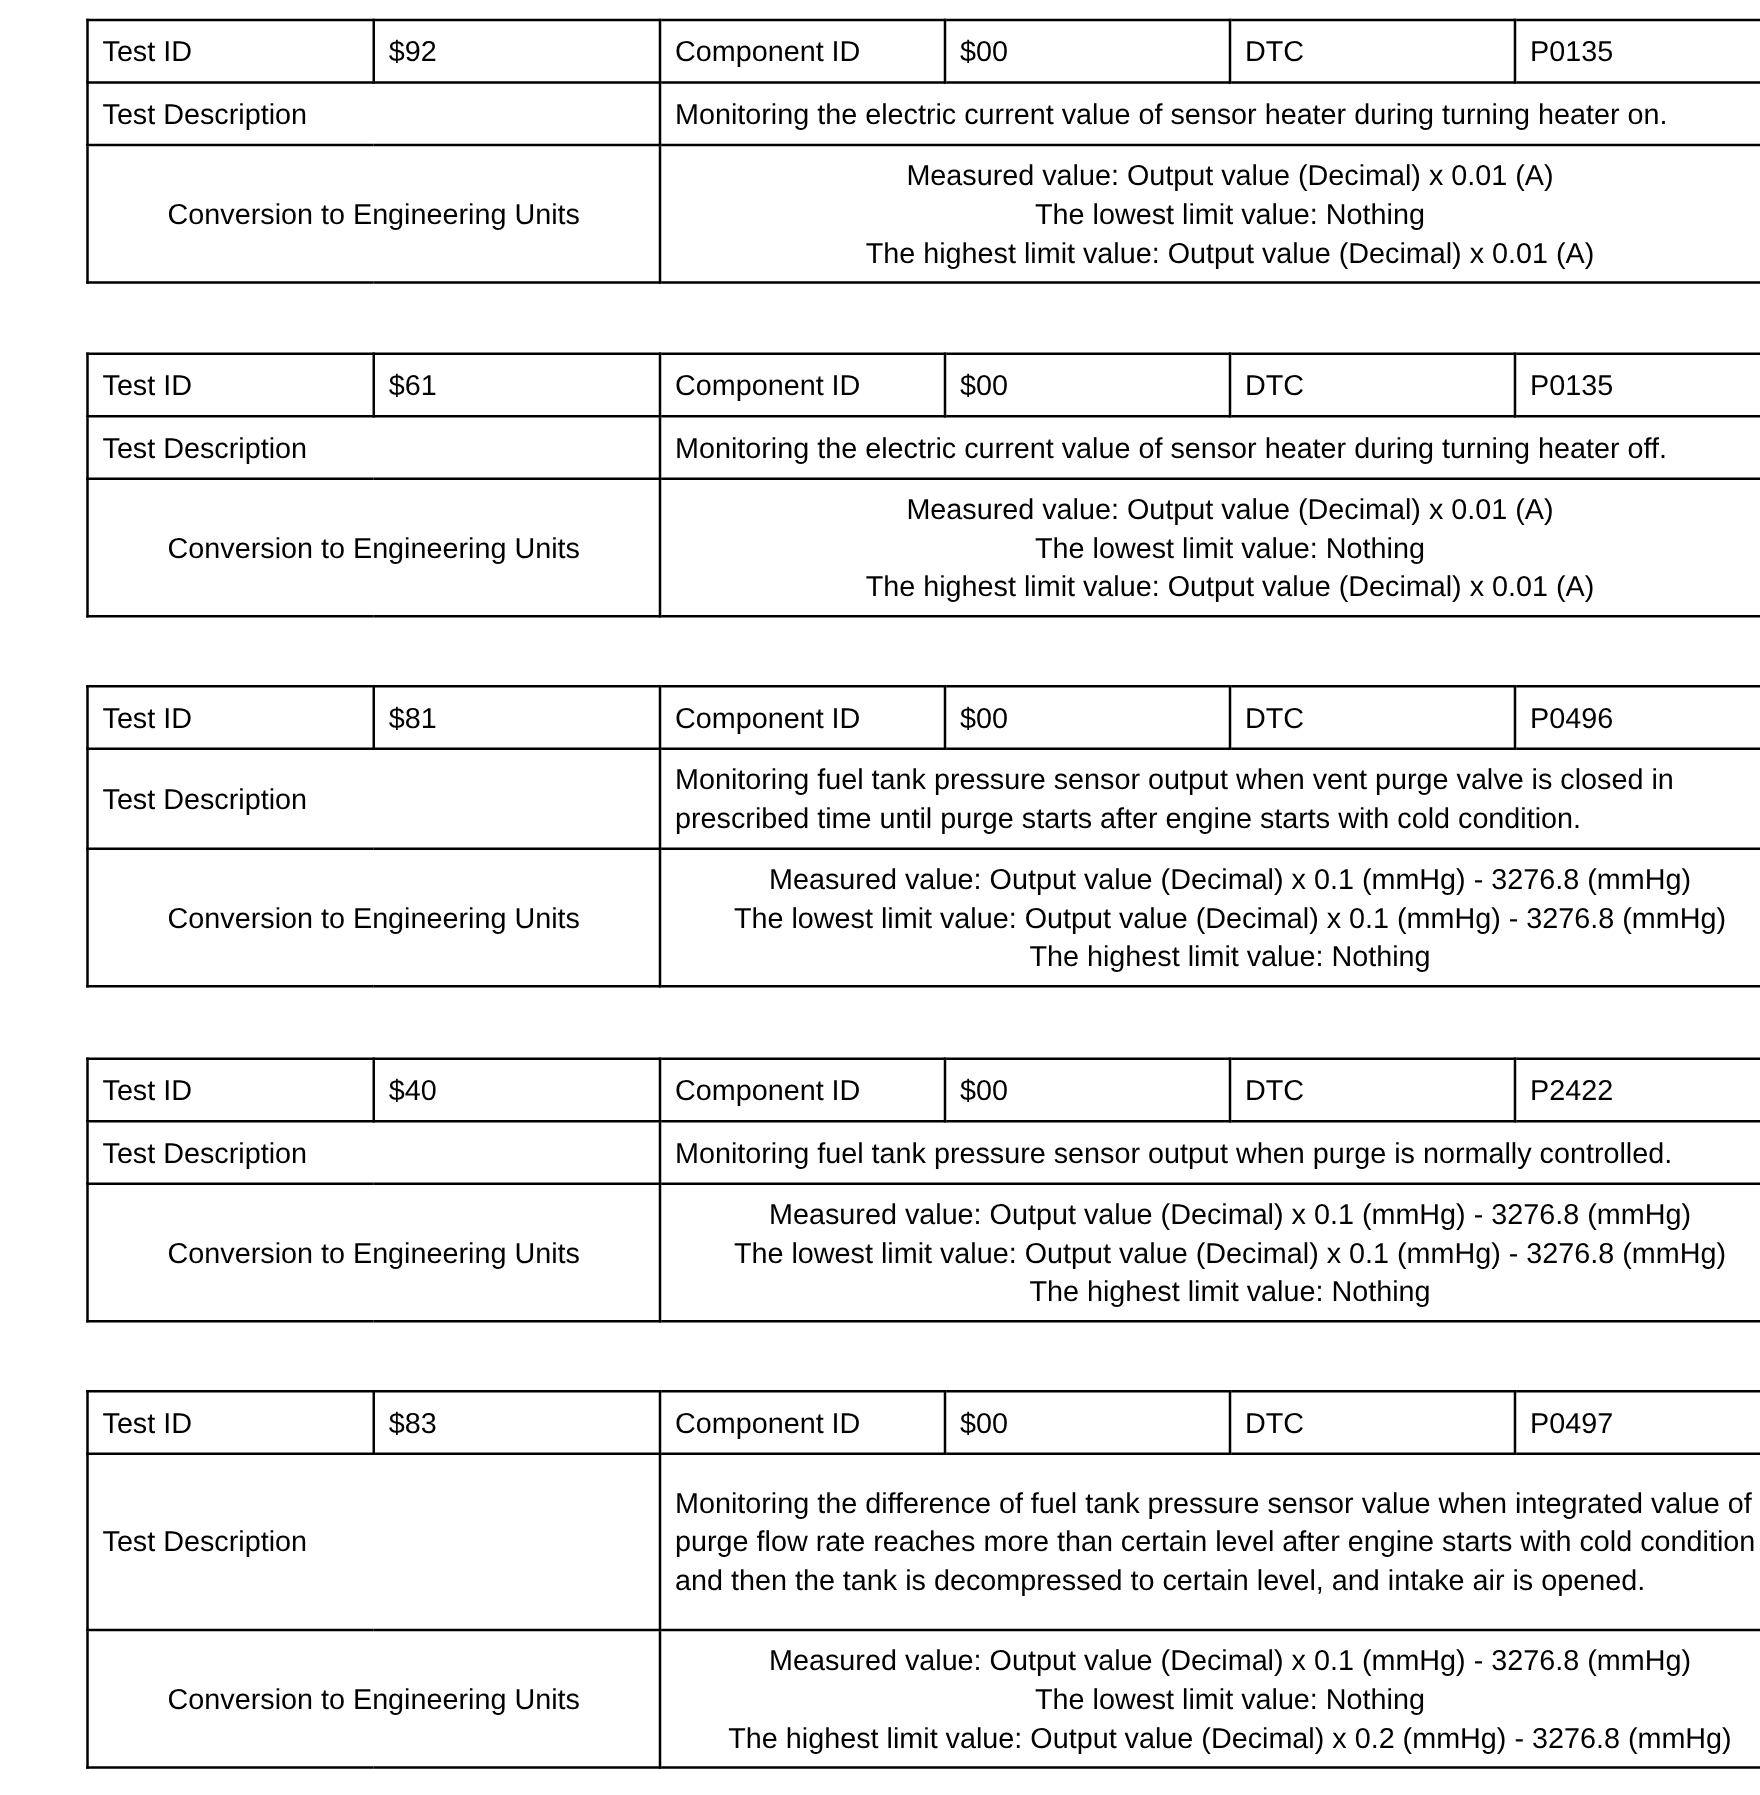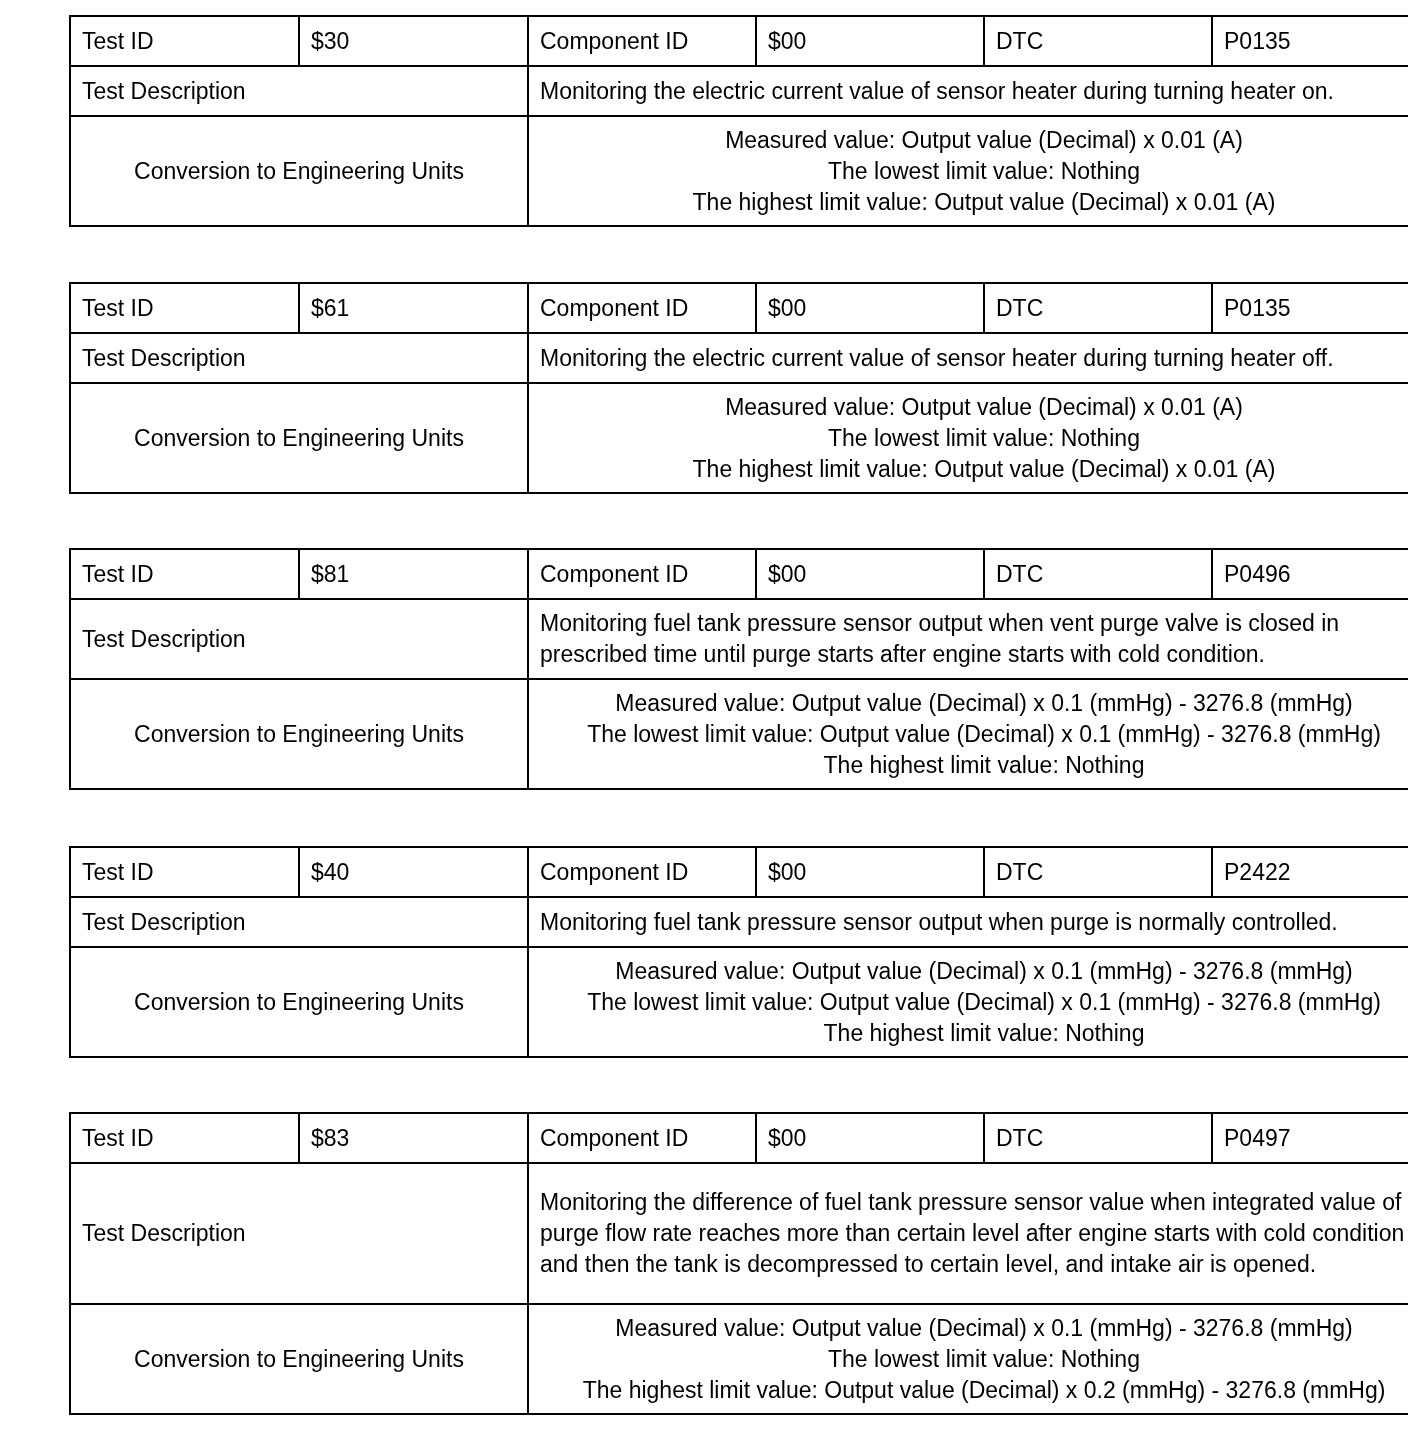--- a/index.html
+++ b/index.html
@@ -27,21 +27,21 @@
       <col class="c1">
       <col class="c2">
       <col class="c3">
       <col class="c4">
       <col class="c5">
       <col class="c6">
     </colgroup>
   <tbody>
       <tr class="hdr">
     <td>Test ID</td>
-    <td>$30</td>
+    <td>$92</td>
     <td>Component ID</td>
     <td>$00</td>
     <td>DTC</td>
     <td>P0135</td>
   </tr>
   <tr class="desc1">
     <td colspan="2">Test Description</td>
     <td colspan="4">Monitoring the electric current value of sensor heater during turning heater on.</td>
   </tr>
   <tr class="conv">

